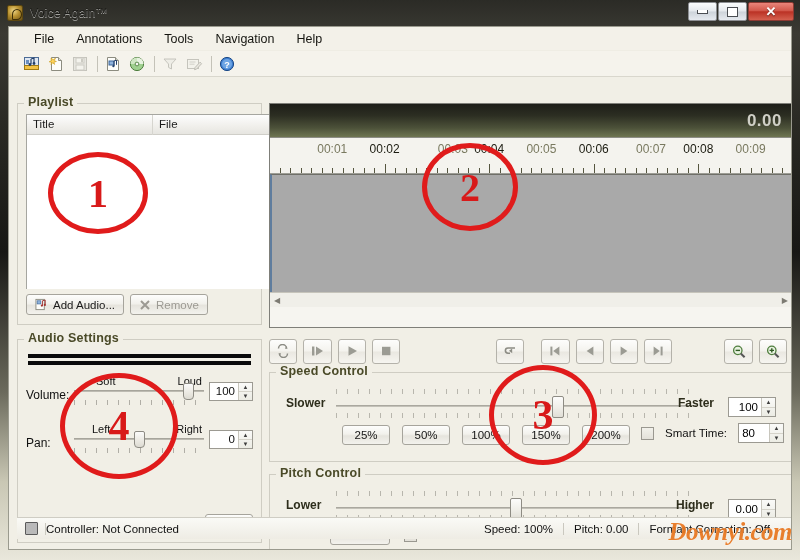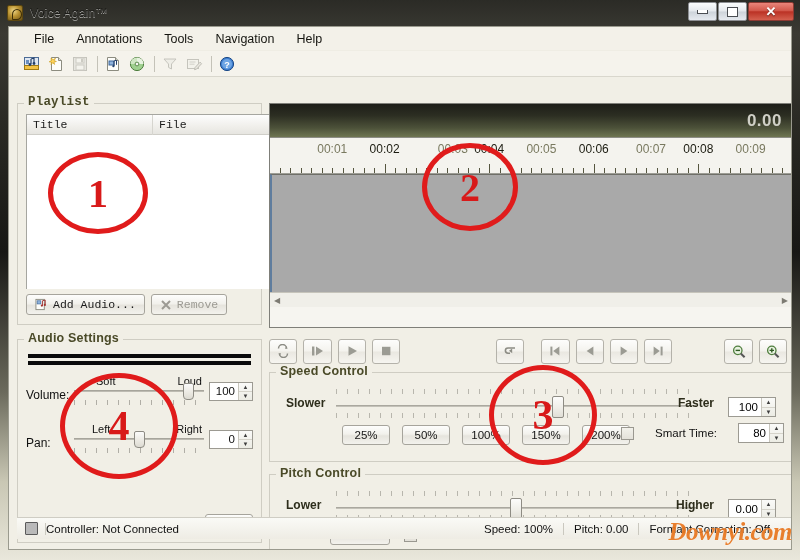--- a/index.html
+++ b/index.html
@@ -99,21 +99,21 @@
     background:transparent;
     padding:10px 8px 8px 8px;
   }
   .group > .group-title{
     position:absolute; top:-9px; left:6px;
     background:#f1efe6; padding:0 4px;
     font-size:12.5px; font-weight:bold; color:#4a4a28;
     letter-spacing:.2px;
   }
 
-  #playlist-group{ height:222px;font-family:Liberation Mono, monospace; }
+  #playlist-group{ height:222px; }
   #playlist-table{
     position:absolute; left:8px; top:10px; width:258px; height:175px;
     background:#fff; border:1px solid #a6a6a0;
   }
   #playlist-header{
     display:flex; height:20px;
     background:linear-gradient(to bottom,#fdfdfd,#f0efeb 60%,#e6e5e0);
     border-bottom:1px solid #cfcec8;
   }
   .col-head{
@@ -282,32 +282,32 @@
   .h-spin .arrows div:first-child{ border-bottom:1px solid #d5d3ca; }
 
   #speed-presets{ position:absolute; left:72px; top:52px; display:flex; gap:12px; }
   .preset-btn{
     width:48px; text-align:center;
     border:1px solid #a6a49c; border-radius:3px;
     background:linear-gradient(to bottom,#fdfdfc 0%,#f2f1ec 45%,#e6e4dd 55%,#f3f2ed 100%);
     font-size:11.5px; color:#151515; padding:3px 0; cursor:pointer;
   }
   #smart-time-row{
-    position:absolute; right:8px; top:50px; display:flex; align-items:center; gap:21px;
+    position:absolute; right:8px; top:50px; display:flex; align-items:center; gap:11px;
   }
   .cbox{
     width:13px; height:13px; border:1px solid #9a9890;
     background:linear-gradient(to bottom,#f2f1eb,#e3e1d9);
     cursor:pointer; flex:0 0 auto;
   }
   .cb-label{ font-size:11.5px; color:#111; }
   .mini-spin{
     display:flex; border:1px solid #9c9a92; background:#fff; height:20px; width:46px;
   }
-  .mini-spin .val{ flex:1; text-align:right; padding:3px 3px 0 2px; font-size:11.5px; }
+  .mini-spin .val{ flex:1; text-align:right; padding:3px 14px 0 2px; font-size:11.5px; }
   .mini-spin .arrows{
     width:14px; border-left:1px solid #c8c6bd;
     background:linear-gradient(to bottom,#fafaf8,#ececE4);
     display:flex; flex-direction:column;
   }
   .mini-spin .arrows div{ flex:1; display:flex; align-items:center; justify-content:center; font-size:6px; color:#3d3d3d; cursor:pointer;}
   .mini-spin .arrows div:first-child{ border-bottom:1px solid #d5d3ca; }
 
   #pitch-bottom-row{
     position:absolute; left:60px; top:50px; display:flex; align-items:center; gap:14px;

